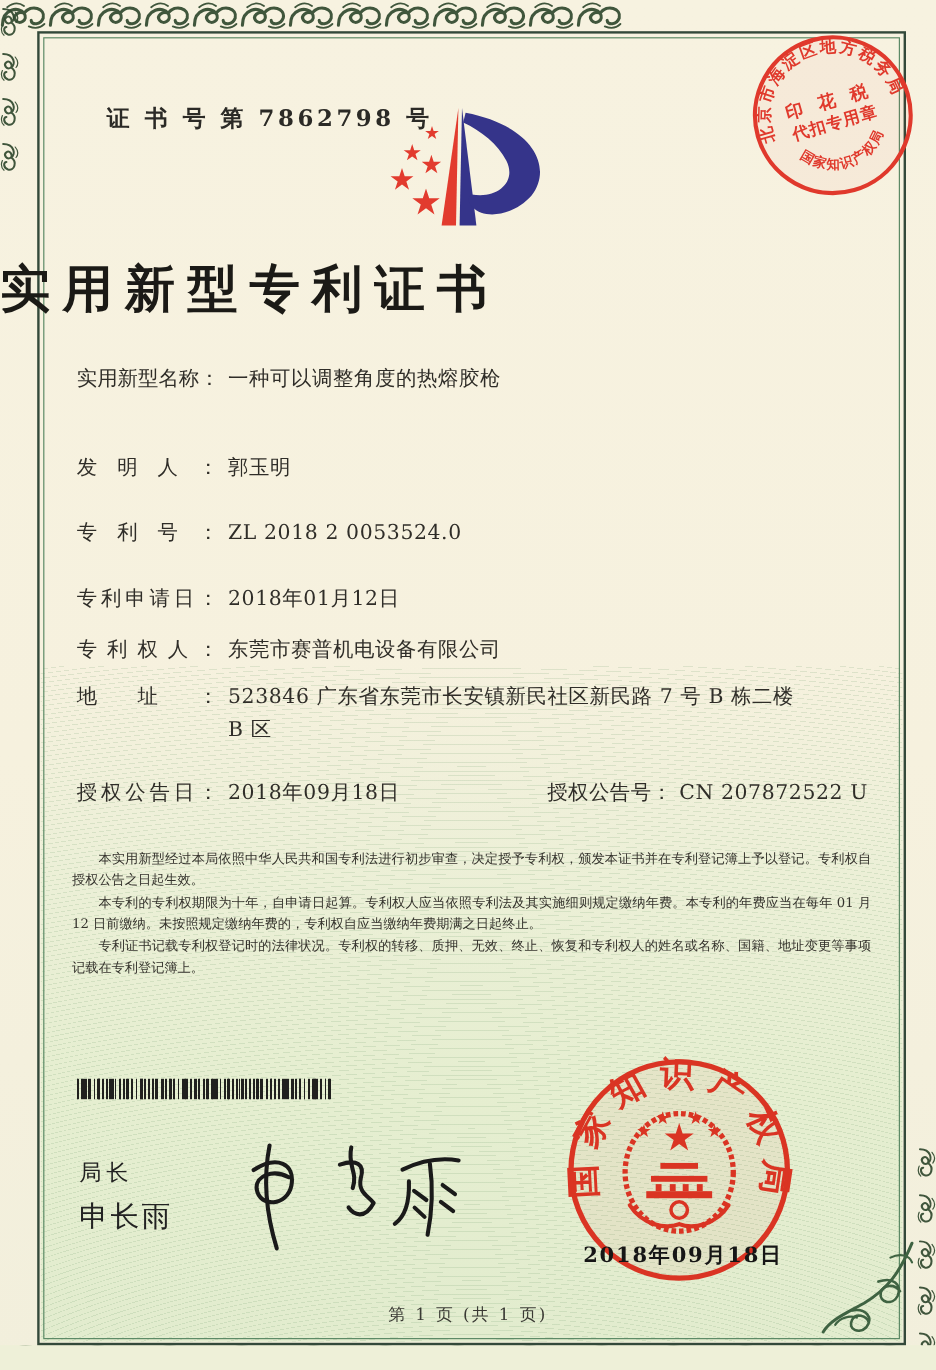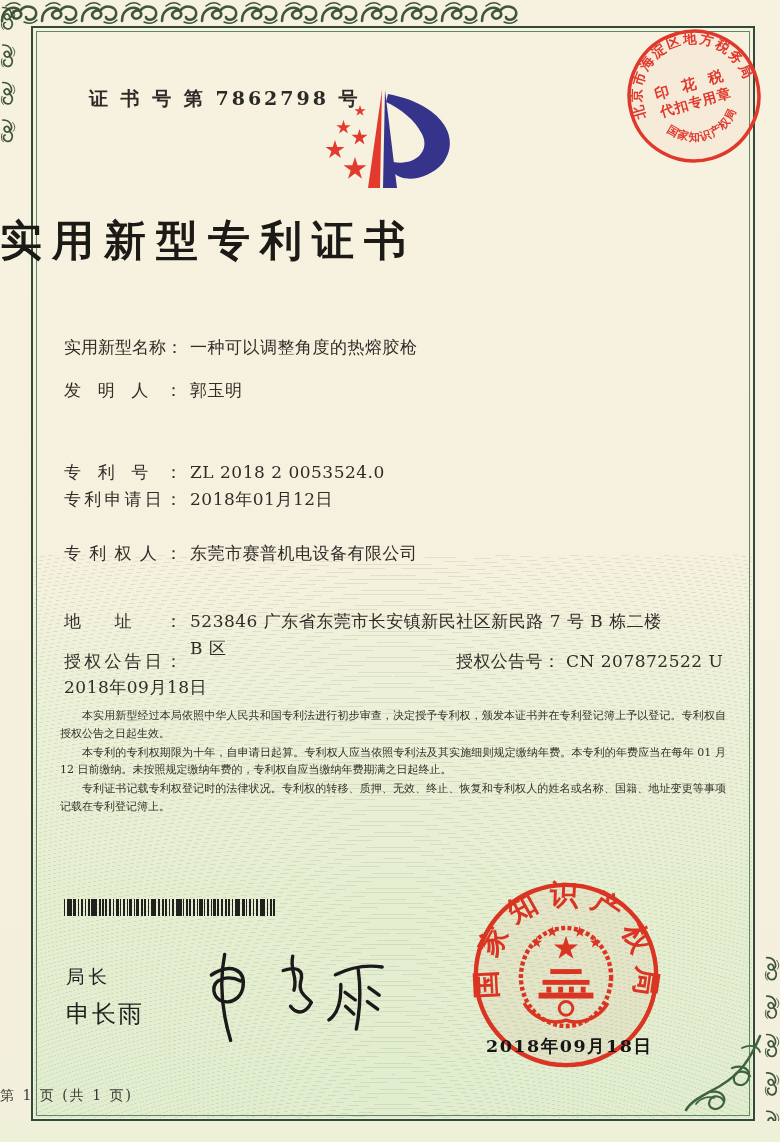--- a/index.html
+++ b/index.html
@@ -35,44 +35,44 @@
   
   .cert-number { position:absolute; left:89px; top:86px; font-size:19px; letter-spacing:3px; color:#2b2a26;font-weight:bold; }
   .tax-stamp { position:absolute; left:618px; top:20px; transform:rotate(-16deg); }
   .logo { position:absolute; left:292px; top:76px; }
   .title { position:absolute; left:0; right:0; top:213px; text-align:left;
            font-size:42px; font-weight:bold; letter-spacing:10px; color:#1b1a16; }
   
   .row { position:absolute; left:64px; display:flex; font-size:17px; line-height:26px; }
   .row .label { width:118px; text-align:justify; text-align-last:justify; white-space:nowrap; flex:none; margin-right:8px; }
   .row .value { letter-spacing:.5px; }
-  .row-name { top:334px; } .row-inventor { top:377px; } .row-patno { top:431px;margin-top:28px; }
-  .row-filing { top:486px;align-items:center; } .row-patentee { top:540px; } .row-address { top:608px; }
-  .row-grant { top:648px; width:660px;flex-direction:column; }
+  .row-name { top:303px; } .row-inventor { top:377px; } .row-patno { top:431px; }
+  .row-filing { top:486px;align-items:center; } .row-patentee { top:529px; } .row-address { top:568px; }
+  .row-grant { top:648px; width:660px; }
   .row-address .value { width:478px; line-height:27px; }
   .grant-no-pair { position:absolute; left:392px; top:0; display:flex; }
   .grant-no-pair .label { width:104px; margin-right:6px; }
   
   .paragraphs { position:absolute; left:60px; right:54px; top:707px;
                 font-size:11px; line-height:1.62; color:#34322c; text-align:justify; }
   .paragraphs p { text-indent:2em; margin-bottom:1px; }
   
   .barcode { position:absolute; left:64px; top:899px; width:213px; height:17px;
     background:
       repeating-linear-gradient(90deg,#20201e 0 1.5px,transparent 1.5px 3.5px),
       repeating-linear-gradient(90deg,transparent 0 5px,#20201e 5px 7px,transparent 7px 12px),
       repeating-linear-gradient(90deg,#20201e 0 1px,transparent 1px 9px);
   }
   .director-label { position:absolute; left:66px; top:964px; font-size:18.5px; letter-spacing:4px; color:#222; }
   .director-name  { position:absolute; left:66px; top:998px; font-size:24px; letter-spacing:2px; color:#222; }
   .signature { position:absolute; left:198px; top:942px; transform:rotate(-2deg); }
   .seal { position:absolute; left:468px; top:877px; }
   .seal-date { position:absolute; left:486px; top:1034px; font-size:17.5px; letter-spacing:1.5px;
                color:#161616; font-weight:bold; }
-  .footer { position:absolute; left:0; right:0; top:1087px; text-align:left;
+  .footer { position:absolute; left:0; right:0; top:1087px; text-align:center;
             font-size:14px; letter-spacing:2px; color:#3a3a34; }
   .stamp-text { font-family:"DejaVu Sans","Liberation Sans",sans-serif; font-weight:bold; }
 </style>
 </head>
 <body>
 
 <div class="page">
 
   <svg width="0" height="0" style="position:absolute" aria-hidden="true">
     <defs>

